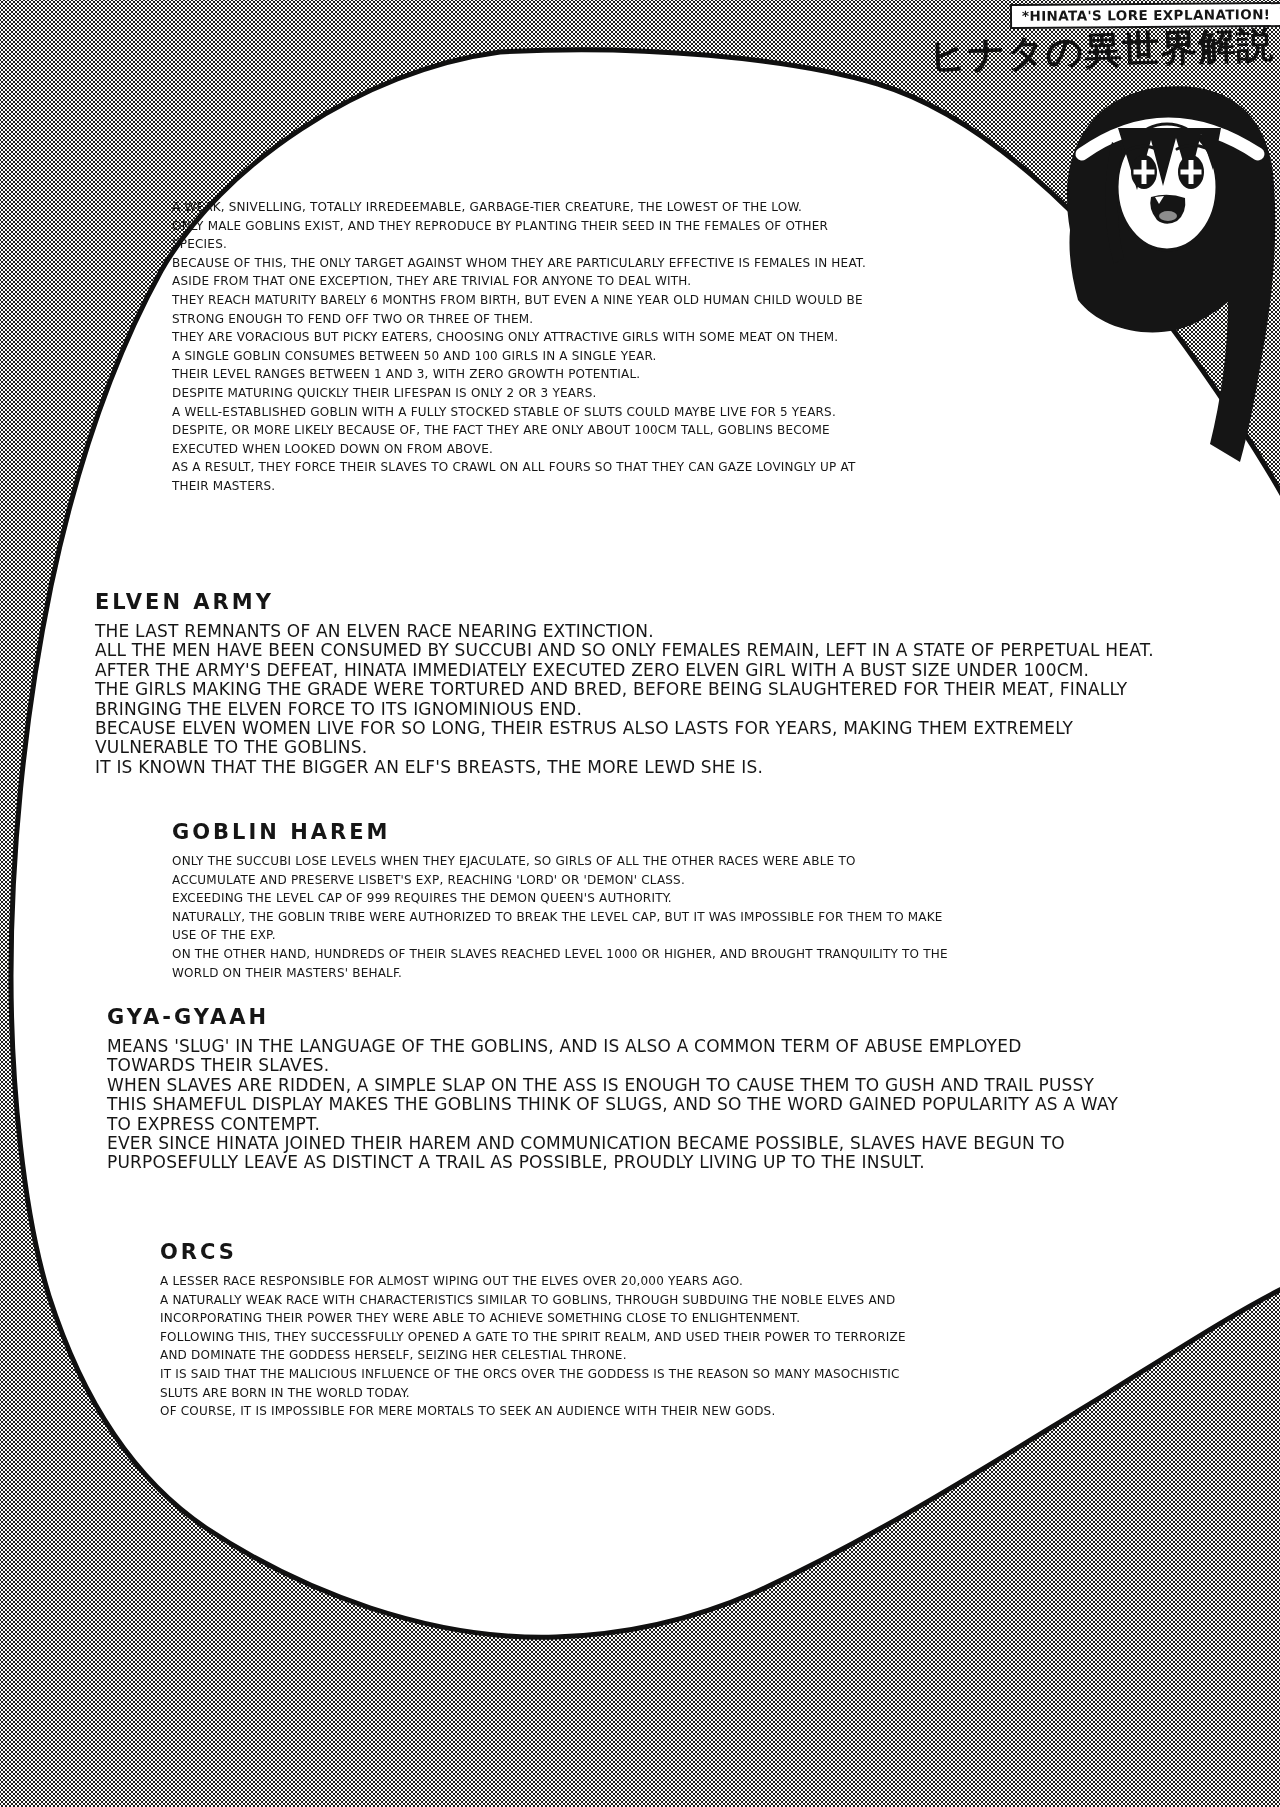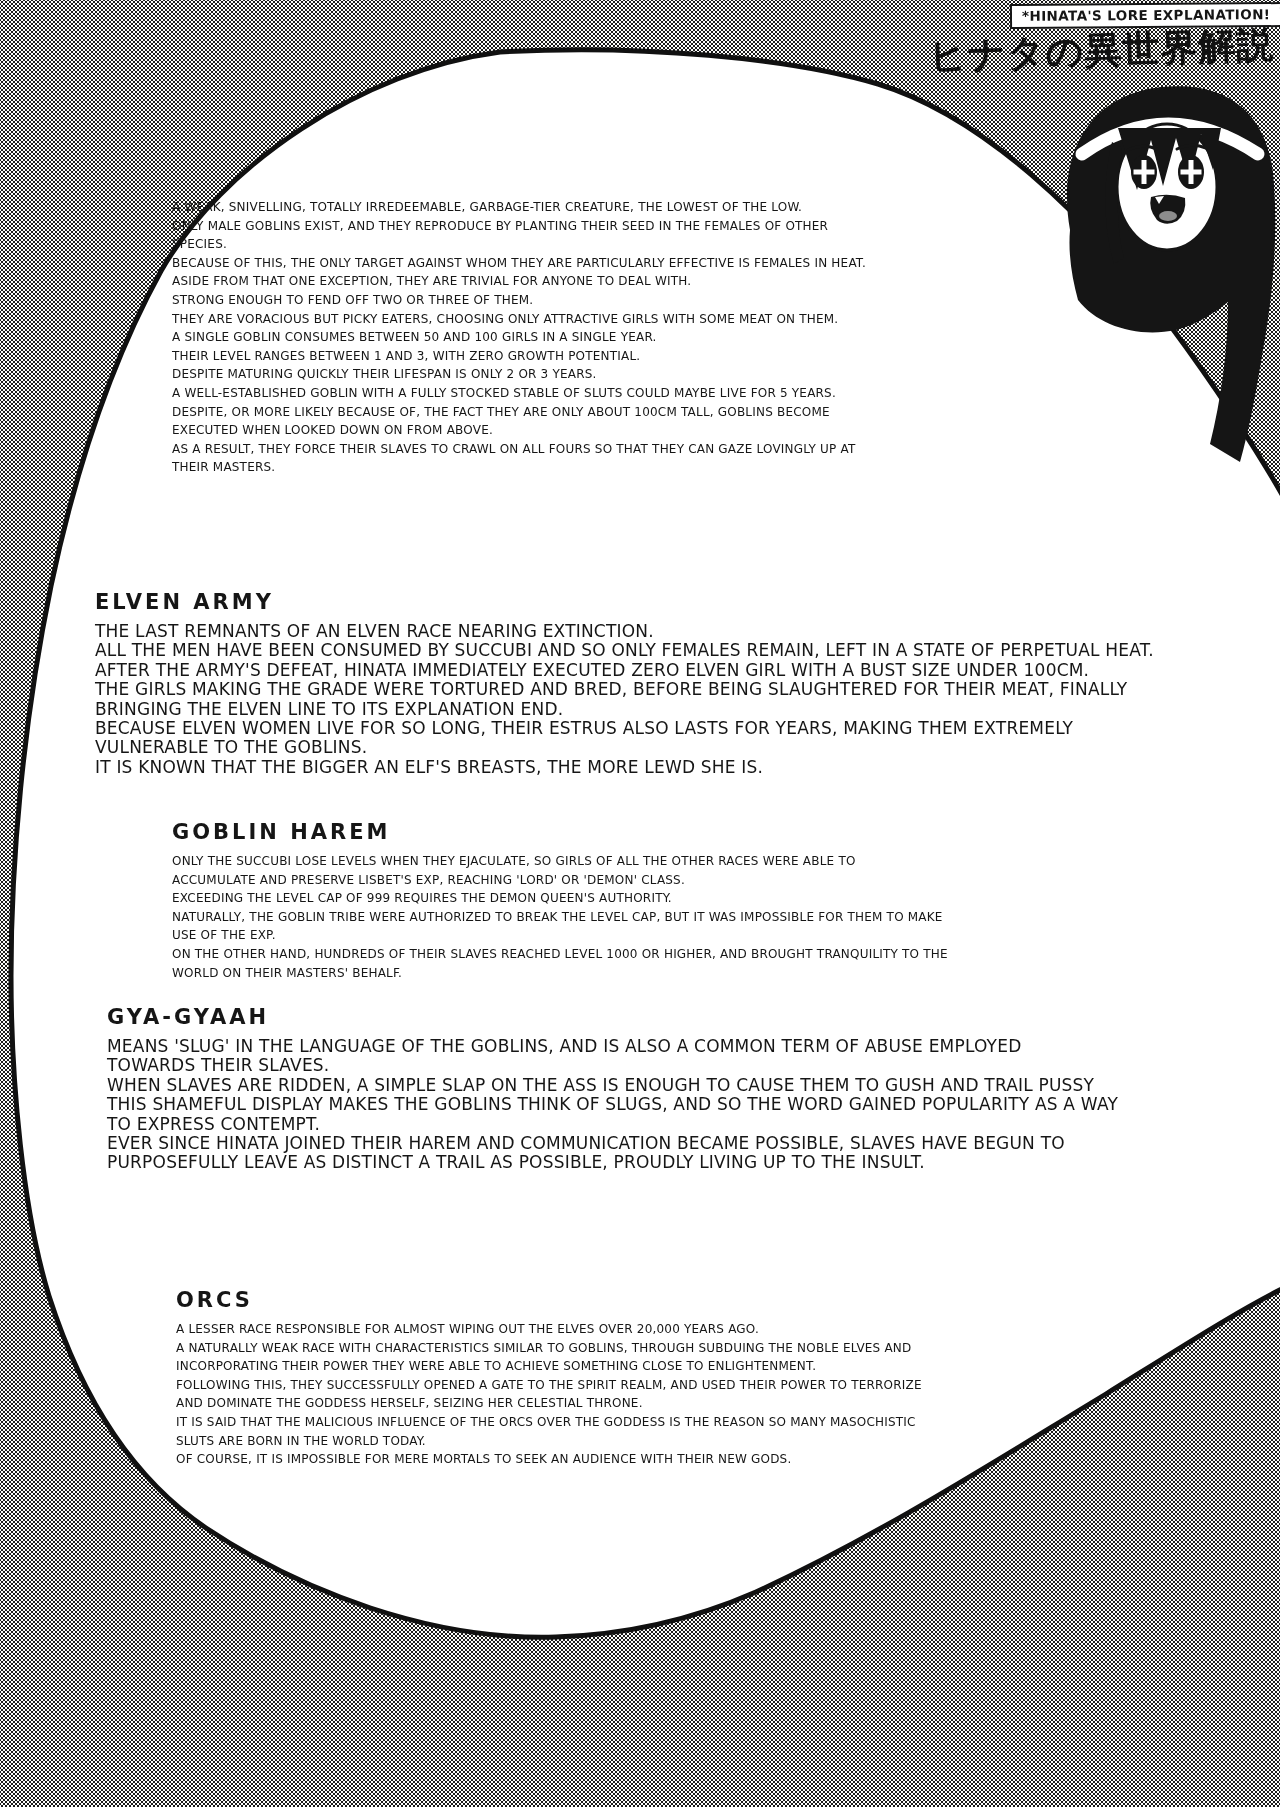--- a/index.html
+++ b/index.html
@@ -109,39 +109,40 @@
   <div class="jp-title">
     <span>ヒナタの異世界解説</span>
   </div>
 
   <div class="section" style="left:172px;top:198px;">
     <div class="line">A WEAK, SNIVELLING, TOTALLY IRREDEEMABLE, GARBAGE-TIER CREATURE, THE LOWEST OF THE LOW.</div>
     <div class="line">ONLY MALE GOBLINS EXIST, AND THEY REPRODUCE BY PLANTING THEIR SEED IN THE FEMALES OF OTHER</div>
     <div class="line">SPECIES.</div>
     <div class="line">BECAUSE OF THIS, THE ONLY TARGET AGAINST WHOM THEY ARE PARTICULARLY EFFECTIVE IS FEMALES IN HEAT.</div>
     <div class="line">ASIDE FROM THAT ONE EXCEPTION, THEY ARE TRIVIAL FOR ANYONE TO DEAL WITH.</div>
+    <div class="line">THEY REACH MATURITY BARELY 6 MONTHS FROM BIRTH, BUT EVEN A NINE YEAR OLD HUMAN CHILD WOULD BE</div>
     <div class="line">STRONG ENOUGH TO FEND OFF TWO OR THREE OF THEM.</div>
     <div class="line">THEY ARE VORACIOUS BUT PICKY EATERS, CHOOSING ONLY ATTRACTIVE GIRLS WITH SOME MEAT ON THEM.</div>
     <div class="line">A SINGLE GOBLIN CONSUMES BETWEEN 50 AND 100 GIRLS IN A SINGLE YEAR.</div>
     <div class="line">THEIR LEVEL RANGES BETWEEN 1 AND 3, WITH ZERO GROWTH POTENTIAL.</div>
     <div class="line">DESPITE MATURING QUICKLY THEIR LIFESPAN IS ONLY 2 OR 3 YEARS.</div>
     <div class="line">A WELL-ESTABLISHED GOBLIN WITH A FULLY STOCKED STABLE OF SLUTS COULD MAYBE LIVE FOR 5 YEARS.</div>
     <div class="line">DESPITE, OR MORE LIKELY BECAUSE OF, THE FACT THEY ARE ONLY ABOUT 100CM TALL, GOBLINS BECOME</div>
     <div class="line">EXECUTED WHEN LOOKED DOWN ON FROM ABOVE.</div>
     <div class="line">AS A RESULT, THEY FORCE THEIR SLAVES TO CRAWL ON ALL FOURS SO THAT THEY CAN GAZE LOVINGLY UP AT</div>
     <div class="line">THEIR MASTERS.</div>
   </div>
 
   <div class="section wide" style="left:95px;top:590px;">
     <div class="sec-heading">ELVEN ARMY</div>
     <div class="line">THE LAST REMNANTS OF AN ELVEN RACE NEARING EXTINCTION.</div>
     <div class="line">ALL THE MEN HAVE BEEN CONSUMED BY SUCCUBI AND SO ONLY FEMALES REMAIN, LEFT IN A STATE OF PERPETUAL HEAT.</div>
     <div class="line">AFTER THE ARMY'S DEFEAT, HINATA IMMEDIATELY EXECUTED ZERO ELVEN GIRL WITH A BUST SIZE UNDER 100CM.</div>
     <div class="line">THE GIRLS MAKING THE GRADE WERE TORTURED AND BRED, BEFORE BEING SLAUGHTERED FOR THEIR MEAT, FINALLY</div>
-    <div class="line">BRINGING THE ELVEN LINE TO ITS EXPLANATION END.</div>
+    <div class="line">BRINGING THE ELVEN FORCE TO ITS IGNOMINIOUS END.</div>
     <div class="line">BECAUSE ELVEN WOMEN LIVE FOR SO LONG, THEIR ESTRUS ALSO LASTS FOR YEARS, MAKING THEM EXTREMELY</div>
     <div class="line">VULNERABLE TO THE GOBLINS.</div>
     <div class="line">IT IS KNOWN THAT THE BIGGER AN ELF'S BREASTS, THE MORE LEWD SHE IS.</div>
   </div>
 
   <div class="section" style="left:172px;top:820px;">
     <div class="sec-heading">GOBLIN HAREM</div>
     <div class="line">ONLY THE SUCCUBI LOSE LEVELS WHEN THEY EJACULATE, SO GIRLS OF ALL THE OTHER RACES WERE ABLE TO</div>
     <div class="line">ACCUMULATE AND PRESERVE LISBET'S EXP, REACHING 'LORD' OR 'DEMON' CLASS.</div>
     <div class="line">EXCEEDING THE LEVEL CAP OF 999 REQUIRES THE DEMON QUEEN'S AUTHORITY.</div>
@@ -155,21 +156,21 @@
     <div class="sec-heading">GYA-GYAAH</div>
     <div class="line">MEANS 'SLUG' IN THE LANGUAGE OF THE GOBLINS, AND IS ALSO A COMMON TERM OF ABUSE EMPLOYED</div>
     <div class="line">TOWARDS THEIR SLAVES.</div>
     <div class="line">WHEN SLAVES ARE RIDDEN, A SIMPLE SLAP ON THE ASS IS ENOUGH TO CAUSE THEM TO GUSH AND TRAIL PUSSY</div>
     <div class="line">THIS SHAMEFUL DISPLAY MAKES THE GOBLINS THINK OF SLUGS, AND SO THE WORD GAINED POPULARITY AS A WAY</div>
     <div class="line">TO EXPRESS CONTEMPT.</div>
     <div class="line">EVER SINCE HINATA JOINED THEIR HAREM AND COMMUNICATION BECAME POSSIBLE, SLAVES HAVE BEGUN TO</div>
     <div class="line">PURPOSEFULLY LEAVE AS DISTINCT A TRAIL AS POSSIBLE, PROUDLY LIVING UP TO THE INSULT.</div>
   </div>
 
-  <div class="section" style="left:176px;top:1240px;margin-top:48px;">
+  <div class="section" style="left:160px;top:1240px;">
     <div class="sec-heading">ORCS</div>
     <div class="line">A LESSER RACE RESPONSIBLE FOR ALMOST WIPING OUT THE ELVES OVER 20,000 YEARS AGO.</div>
     <div class="line">A NATURALLY WEAK RACE WITH CHARACTERISTICS SIMILAR TO GOBLINS, THROUGH SUBDUING THE NOBLE ELVES AND</div>
     <div class="line">INCORPORATING THEIR POWER THEY WERE ABLE TO ACHIEVE SOMETHING CLOSE TO ENLIGHTENMENT.</div>
     <div class="line">FOLLOWING THIS, THEY SUCCESSFULLY OPENED A GATE TO THE SPIRIT REALM, AND USED THEIR POWER TO TERRORIZE</div>
     <div class="line">AND DOMINATE THE GODDESS HERSELF, SEIZING HER CELESTIAL THRONE.</div>
     <div class="line">IT IS SAID THAT THE MALICIOUS INFLUENCE OF THE ORCS OVER THE GODDESS IS THE REASON SO MANY MASOCHISTIC</div>
     <div class="line">SLUTS ARE BORN IN THE WORLD TODAY.</div>
     <div class="line">OF COURSE, IT IS IMPOSSIBLE FOR MERE MORTALS TO SEEK AN AUDIENCE WITH THEIR NEW GODS.</div>
   </div>

